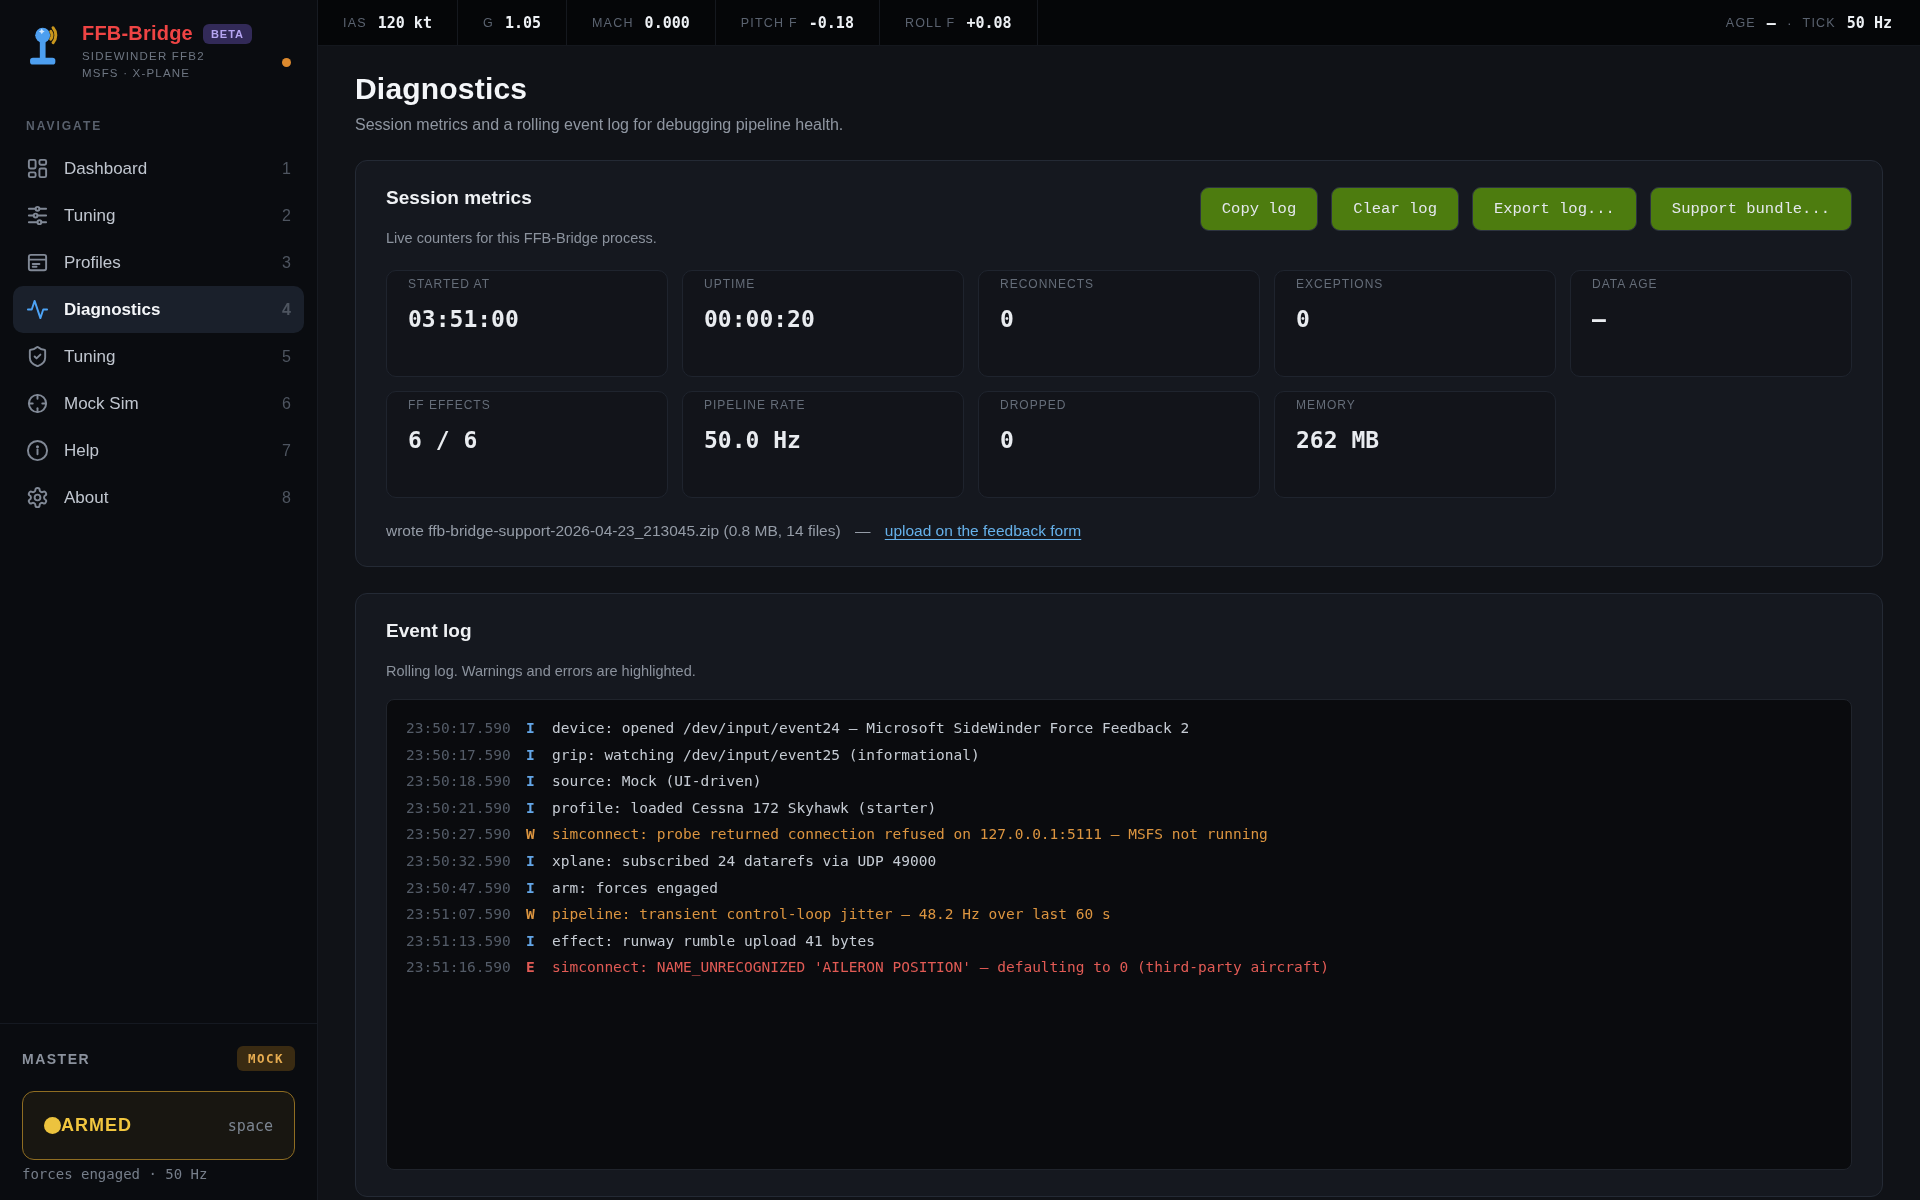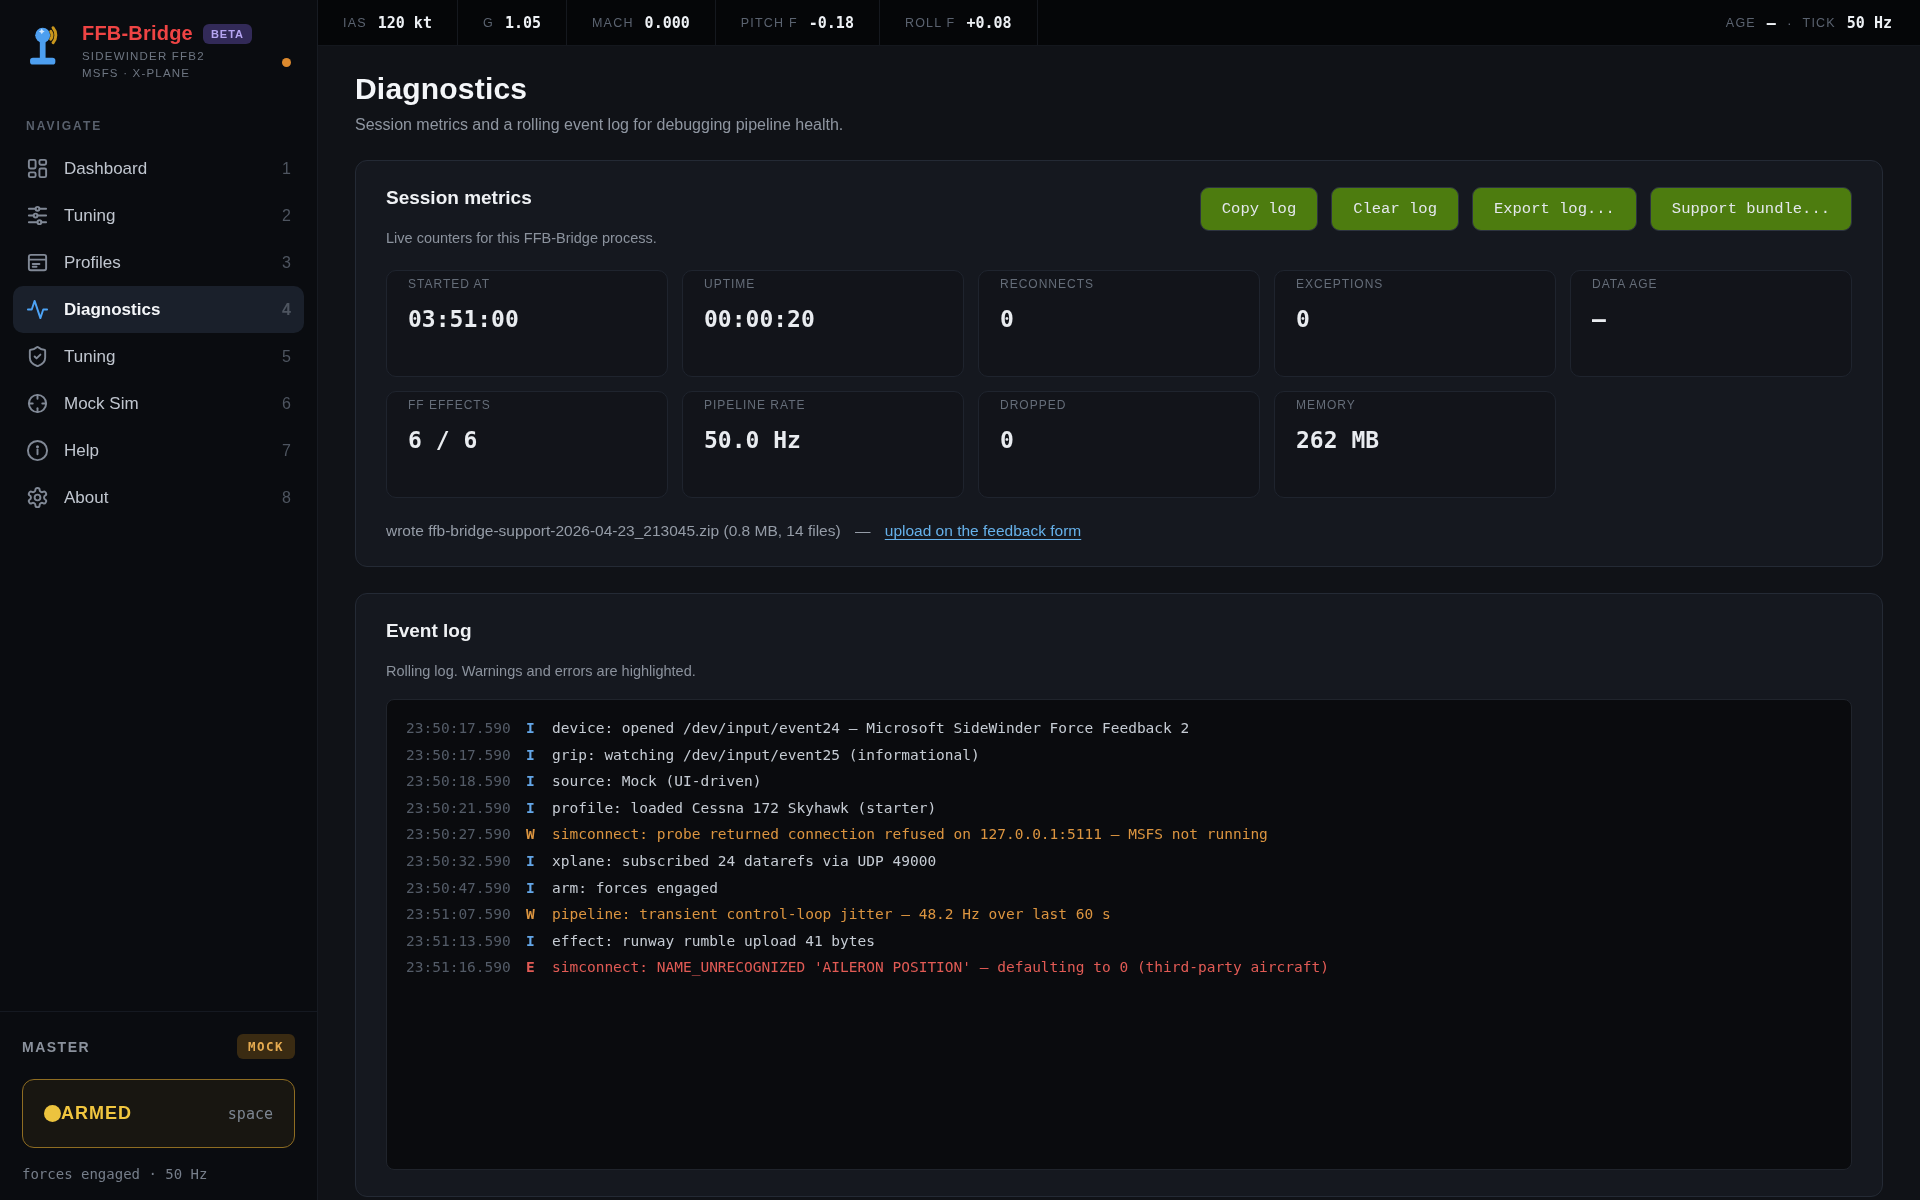--- a/index.html
+++ b/index.html
@@ -63,21 +63,21 @@
   .armed-btn {
     margin-top:20px; width:100%; height:69px;
     border-radius:12px; border:1px solid #8f6d22;
     background:rgba(128,95,24,0.12);
     display:flex; align-items:center; padding:0 21px;
     cursor:pointer;
   }
   .armed-dot { width:17px; height:17px; border-radius:50%; background:#ecc33e; }
   .armed-label { color:#f1c63f; font-size:18px; font-weight:700; letter-spacing:1px; }
   .armed-key { margin-left:auto; font-family:"DejaVu Sans Mono", monospace; font-size:15px; color:#7c8591; }
-  .master-status { margin-top:18px; font-family:"DejaVu Sans Mono", monospace; font-size:14px; color:#767e8a; }
+  .master-status { margin-top:6px; font-family:"DejaVu Sans Mono", monospace; font-size:14px; color:#767e8a; }
 
   
   .main { flex:1; display:flex; flex-direction:column; height:100%; overflow:hidden; }
   .topbar {
     height:46px; min-height:46px; background:#050608;
     border-bottom:1px solid #14171d;
     display:flex; align-items:stretch;
   }
   .tb-cell { display:flex; align-items:center; gap:11px; padding:0 25px; border-right:1px solid #15181e; }
   .tb-label { font-size:12.5px; color:#5b6370; letter-spacing:1.2px; }

